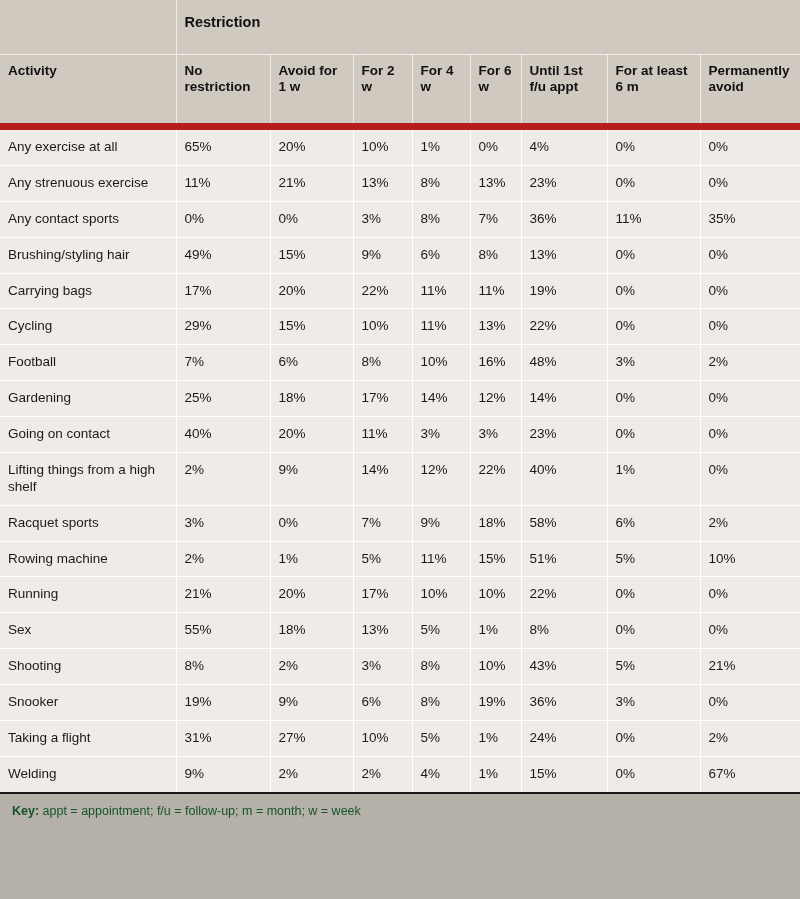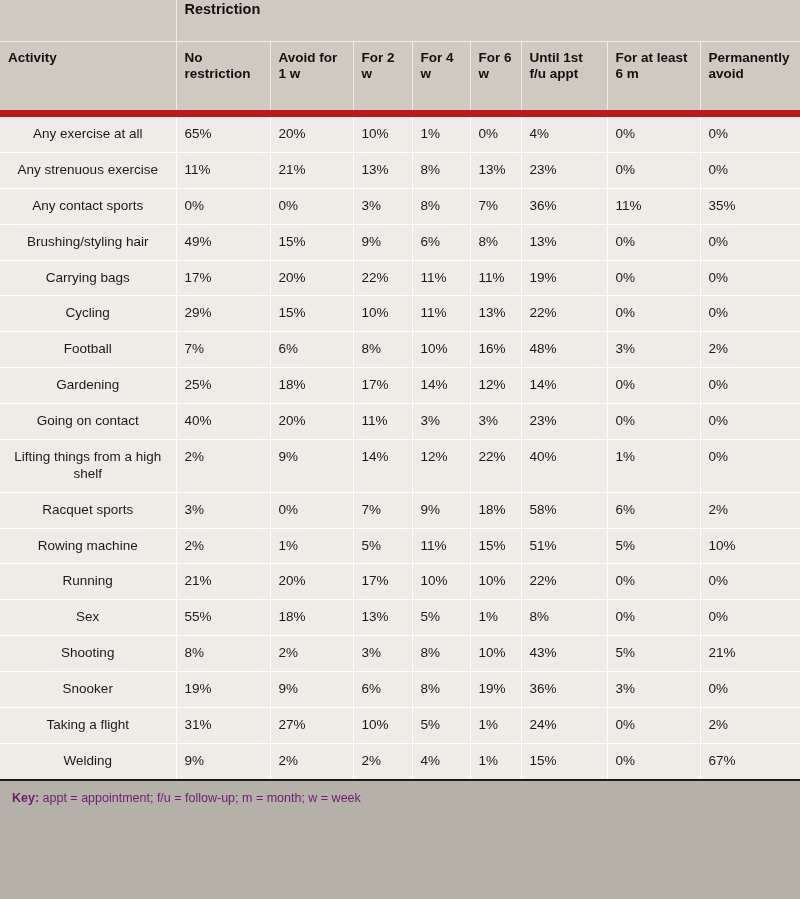--- a/index.html
+++ b/index.html
@@ -48,21 +48,21 @@
   thead tr.head-row th {
     background: #cfc9c0;
     text-align: left;
     font-weight: bold;
     vertical-align: top;
     color: #111;
   }
 
   thead tr.group-row th {
     height: 34px;
-    padding: 1px 8px 6px 8px;
+    padding: 14px 8px 6px 8px;
     font-size: 14.5px;
     border-bottom: 1px solid #efece7;
   }
   thead tr.group-row th.blank-corner {
     border-right: 1px solid #efece7;
   }
   thead tr.group-row th.group-restriction {
     border-bottom: 1px solid #efece7;
   }
 
@@ -84,33 +84,32 @@
     line-height: 1.25;
     vertical-align: top;
     border-right: 1px solid #ffffff;
     border-bottom: 1px solid #ffffff;
     color: #1a1a1a;
     white-space: nowrap;
   }
   tbody td:last-child { border-right: none; }
   tbody td.activity-cell {
     white-space: normal;
-    text-align: center;
   }
   tbody tr:last-child td {
     border-bottom: 2px solid #1a1a1a;
     margin-top: 20px;
   }
 
   
   .key-row {
     background: #b5b1a8;
     padding: 10px 10px 10px 12px;
     font-size: 12.5px;
-    color: #701a75;
+    color: #14532d;
     flex: 1 1 auto;
   }
   .key-row .key-label {
     font-weight: bold;
   }
 </style>
 </head>
 <body>
 
 <div class="table-wrap">

